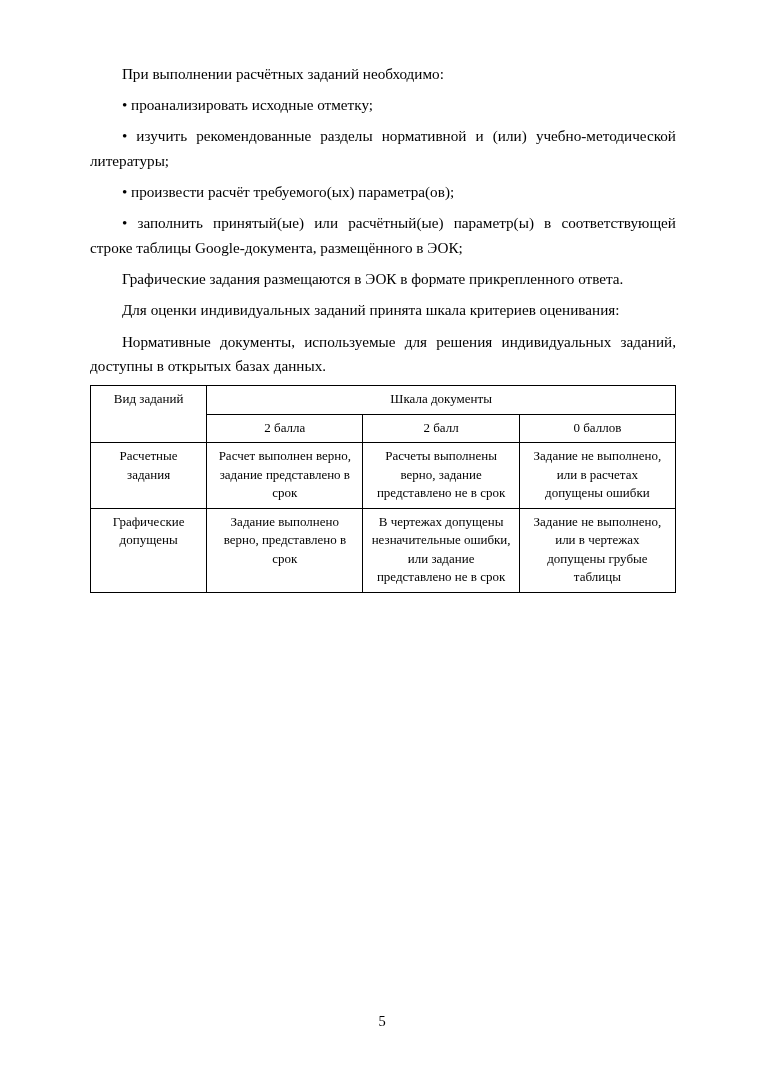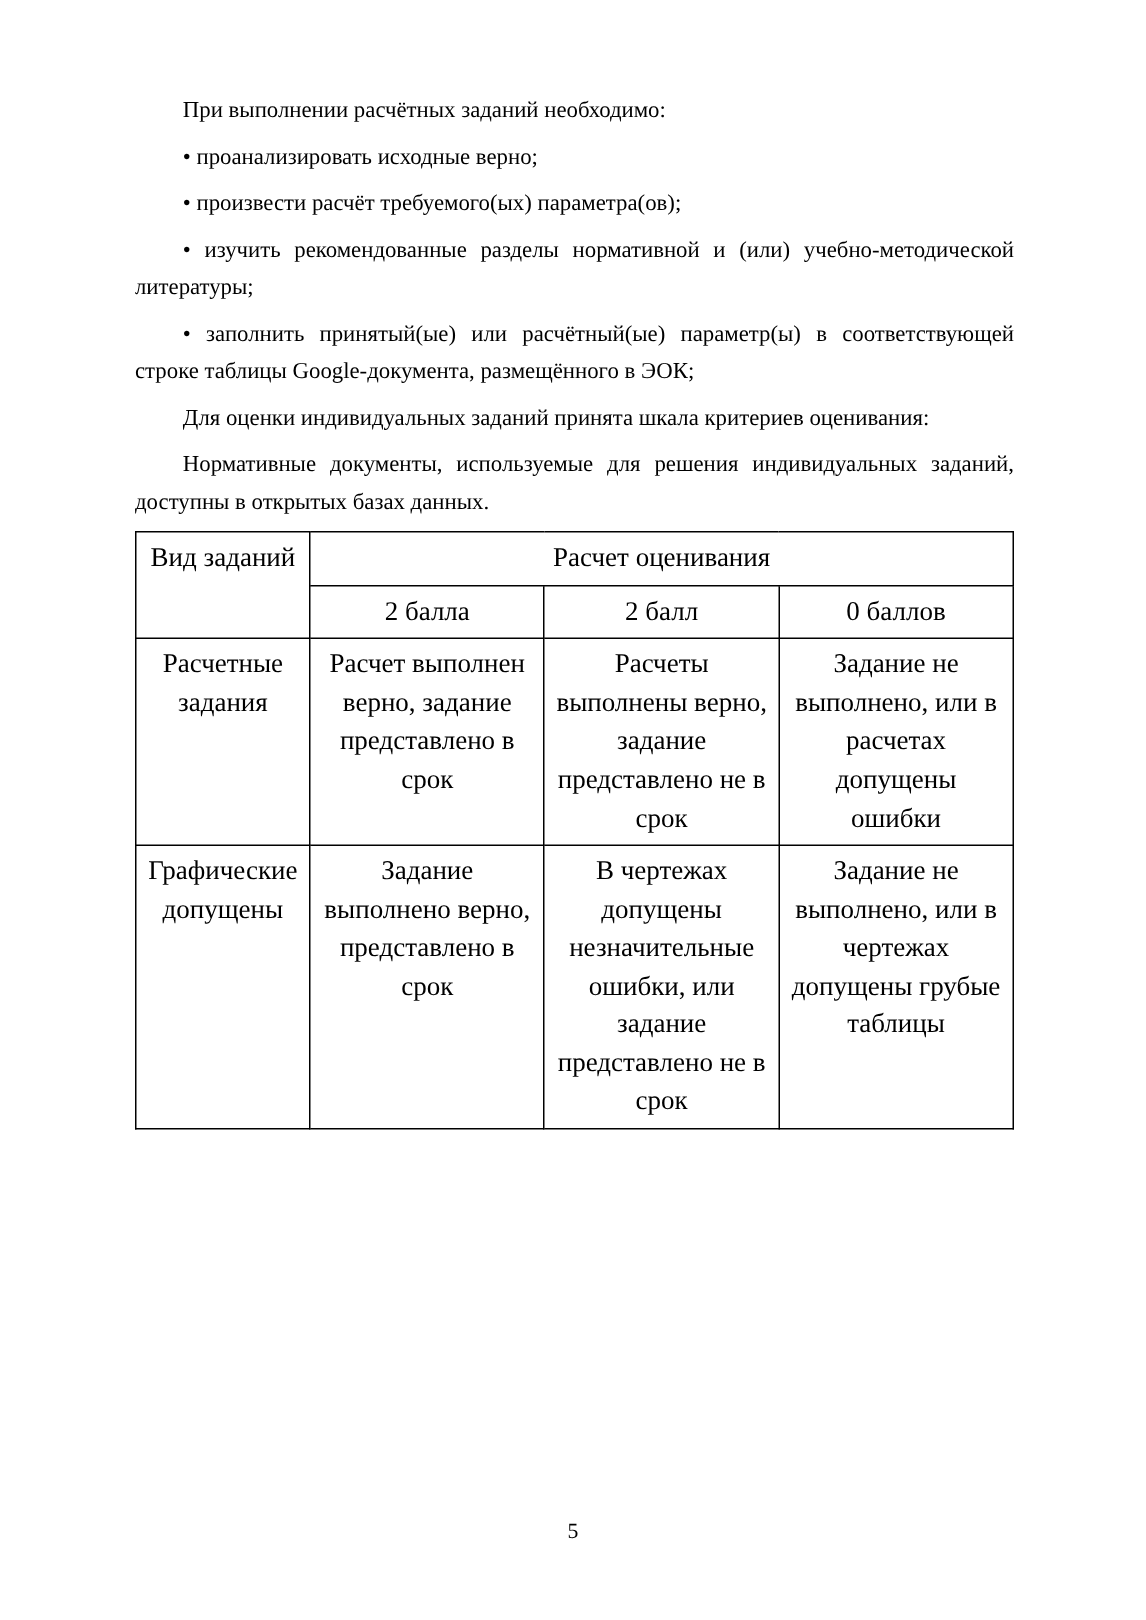--- a/index.html
+++ b/index.html
@@ -32,21 +32,21 @@
     hyphens: manual;
   }
   .bullet {
     text-indent: 2.1em;
   }
   table.grading {
     margin-top: 2px;
     border-collapse: collapse;
     width: 100%;
     table-layout: fixed;
-    font-size: 18px;
+    font-size: 13px;
     line-height: 1.42;
   }
   table.grading td, table.grading th {
     border: 1px solid #000000;
     vertical-align: top;
     padding: 4px 7px 5px 7px;
     font-weight: normal;
     text-align: center;
   }
   table.grading th.center, table.grading td.center {
@@ -64,32 +64,33 @@
     text-align: center;
     font-size: 14.5px;
   }
 </style>
 </head>
 <body>
 
 <div class="page">
 
   <p class="para">При выполнении расчётных заданий необходимо:</p>
-  <p class="para bullet">• проанализировать исходные верно;</p>
+  <p class="para bullet">• проанализировать исходные отметку;</p>
+  <p class="para bullet">• изучить рекомендованные разделы нормативной и (или) учебно-методической литературы;</p>
   <p class="para bullet">• произвести расчёт требуемого(ых) параметра(ов);</p>
-  <p class="para bullet">• изучить рекомендованные разделы нормативной и (или) учебно-методической литературы;</p>
   <p class="para bullet">• заполнить принятый(ые) или расчётный(ые) параметр(ы) в соответствующей строке таблицы Google-документа, размещённого в ЭОК;</p>
+  <p class="para">Графические задания размещаются в ЭОК в формате прикрепленного ответа.</p>
   <p class="para">Для оценки индивидуальных заданий принята шкала критериев оценивания:</p>
   <p class="para">Нормативные документы, используемые для решения индивидуальных заданий, доступны в открытых базах данных.</p>
 
   <table class="grading">
     <tbody>
       <tr>
         <td class="col1 center" rowspan="2">Вид заданий</td>
-        <td class="center" colspan="3">Расчет оценивания</td>
+        <td class="center" colspan="3">Шкала документы</td>
       </tr>
       <tr>
         <td class="col2 center">2 балла</td>
         <td class="col3 center">2 балл</td>
         <td class="col4 center">0 баллов</td>
       </tr>
       <tr>
         <td class="col1">Расчетные задания</td>
         <td class="col2">Расчет выполнен верно, задание представлено в срок</td>
         <td class="col3">Расчеты выполнены верно, задание представлено не в срок</td>

